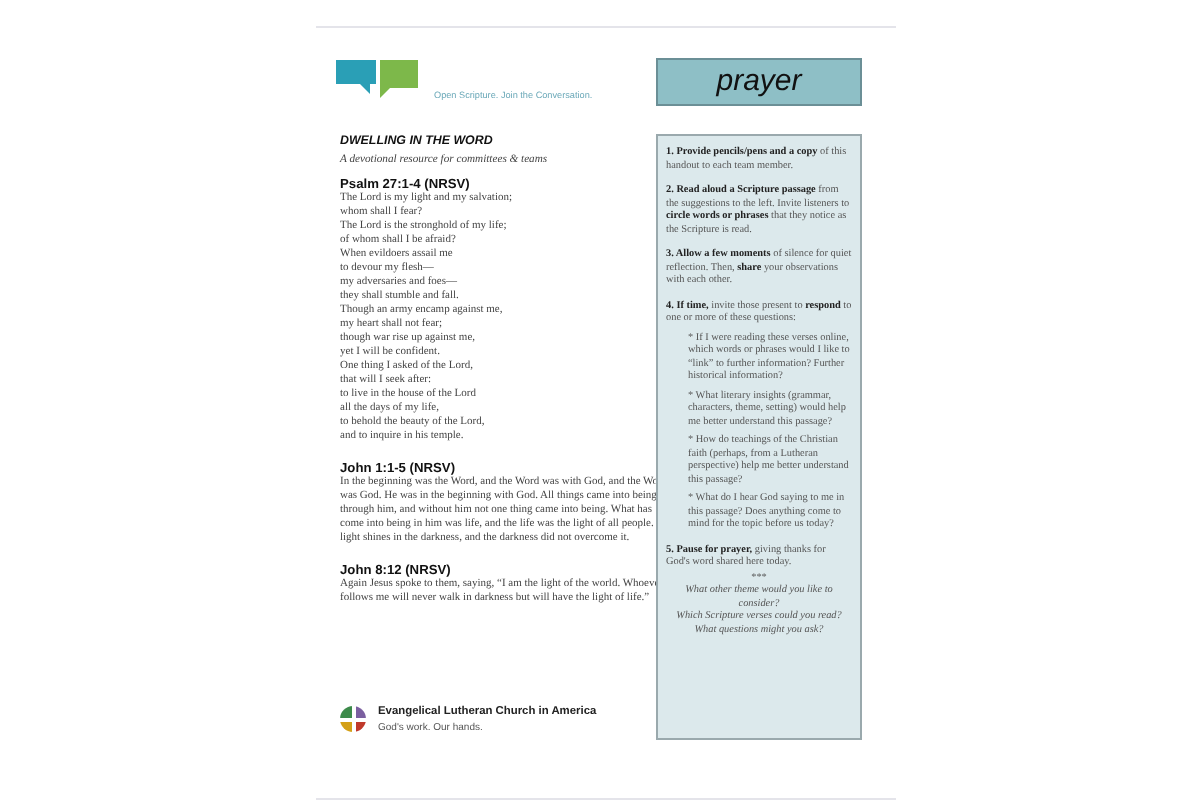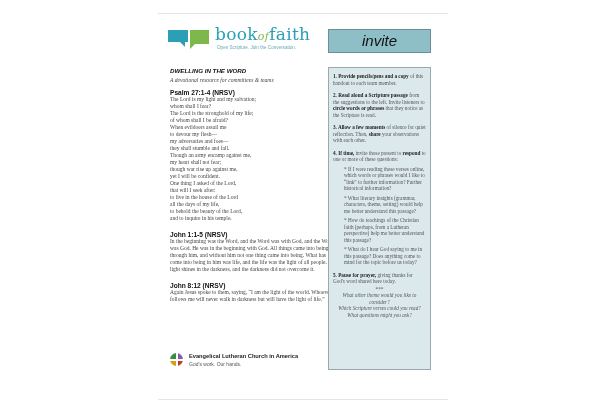--- a/index.html
+++ b/index.html
@@ -39,26 +39,25 @@
 </head>
 <body>
 
 <div class="page"></div>
 
 <div class="logo">
   <div class="bubbles">
     <div class="bubble-blue"></div>
     <div class="bubble-green"></div>
   </div>
-  <div class="logo-word"><span>book</span><span class="of">of</span><span>faith</span></div>
   <div class="logo-tag">Open Scripture. Join the Conversation.</div>
 </div>
 
 <div class="theme-box">
-  <span>invite</span>
+  <span>prayer</span>
 </div>
 
 <div class="left">
   <p class="dw-title">DWELLING IN THE WORD</p>
   <div class="dw-sub">A devotional resource for committees &amp; teams</div>
 
   <div class="section">
     <div class="ref">Psalm 27:1-4 (NRSV)</div>
     <div class="verse-lines">
       <div>The Lord is my light and my salvation;</div>

